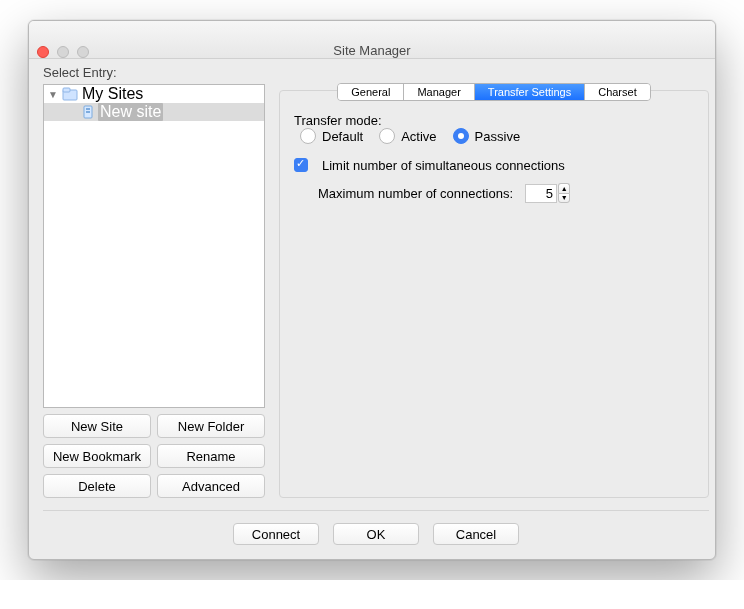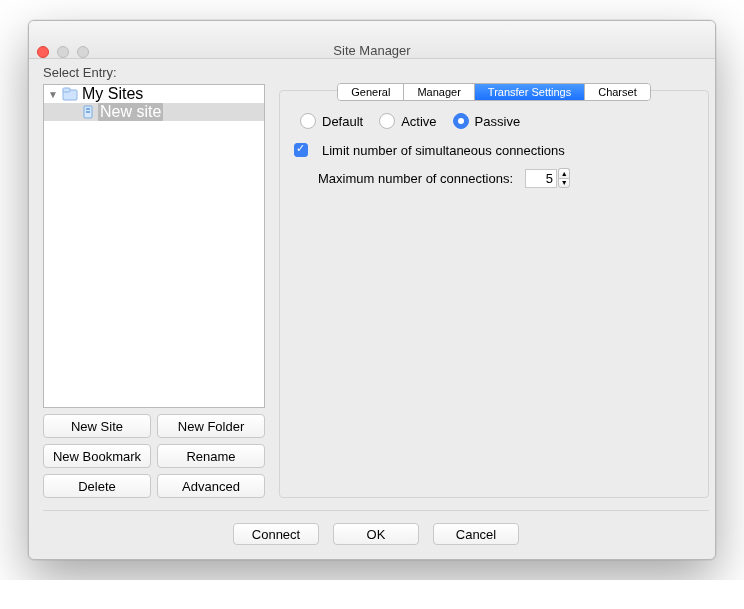--- a/index.html
+++ b/index.html
@@ -136,20 +136,21 @@
 
       <div class="right">
         <div class="tabbar">
           <div class="tab">General</div>
           <div class="tab">Manager</div>
           <div class="tab active">Transfer Settings</div>
           <div class="tab">Charset</div>
         </div>
 
         <div class="panel">
+          <div class="section-label">Transfer mode:</div>
           <div class="radio-group">
             <label class="radio">
               <input type="radio" name="mode" style="">
               <span>Default</span>
             </label>
             <label class="radio">
               <input type="radio" name="mode" style="">
               <span>Active</span>
             </label>
             <label class="radio">

